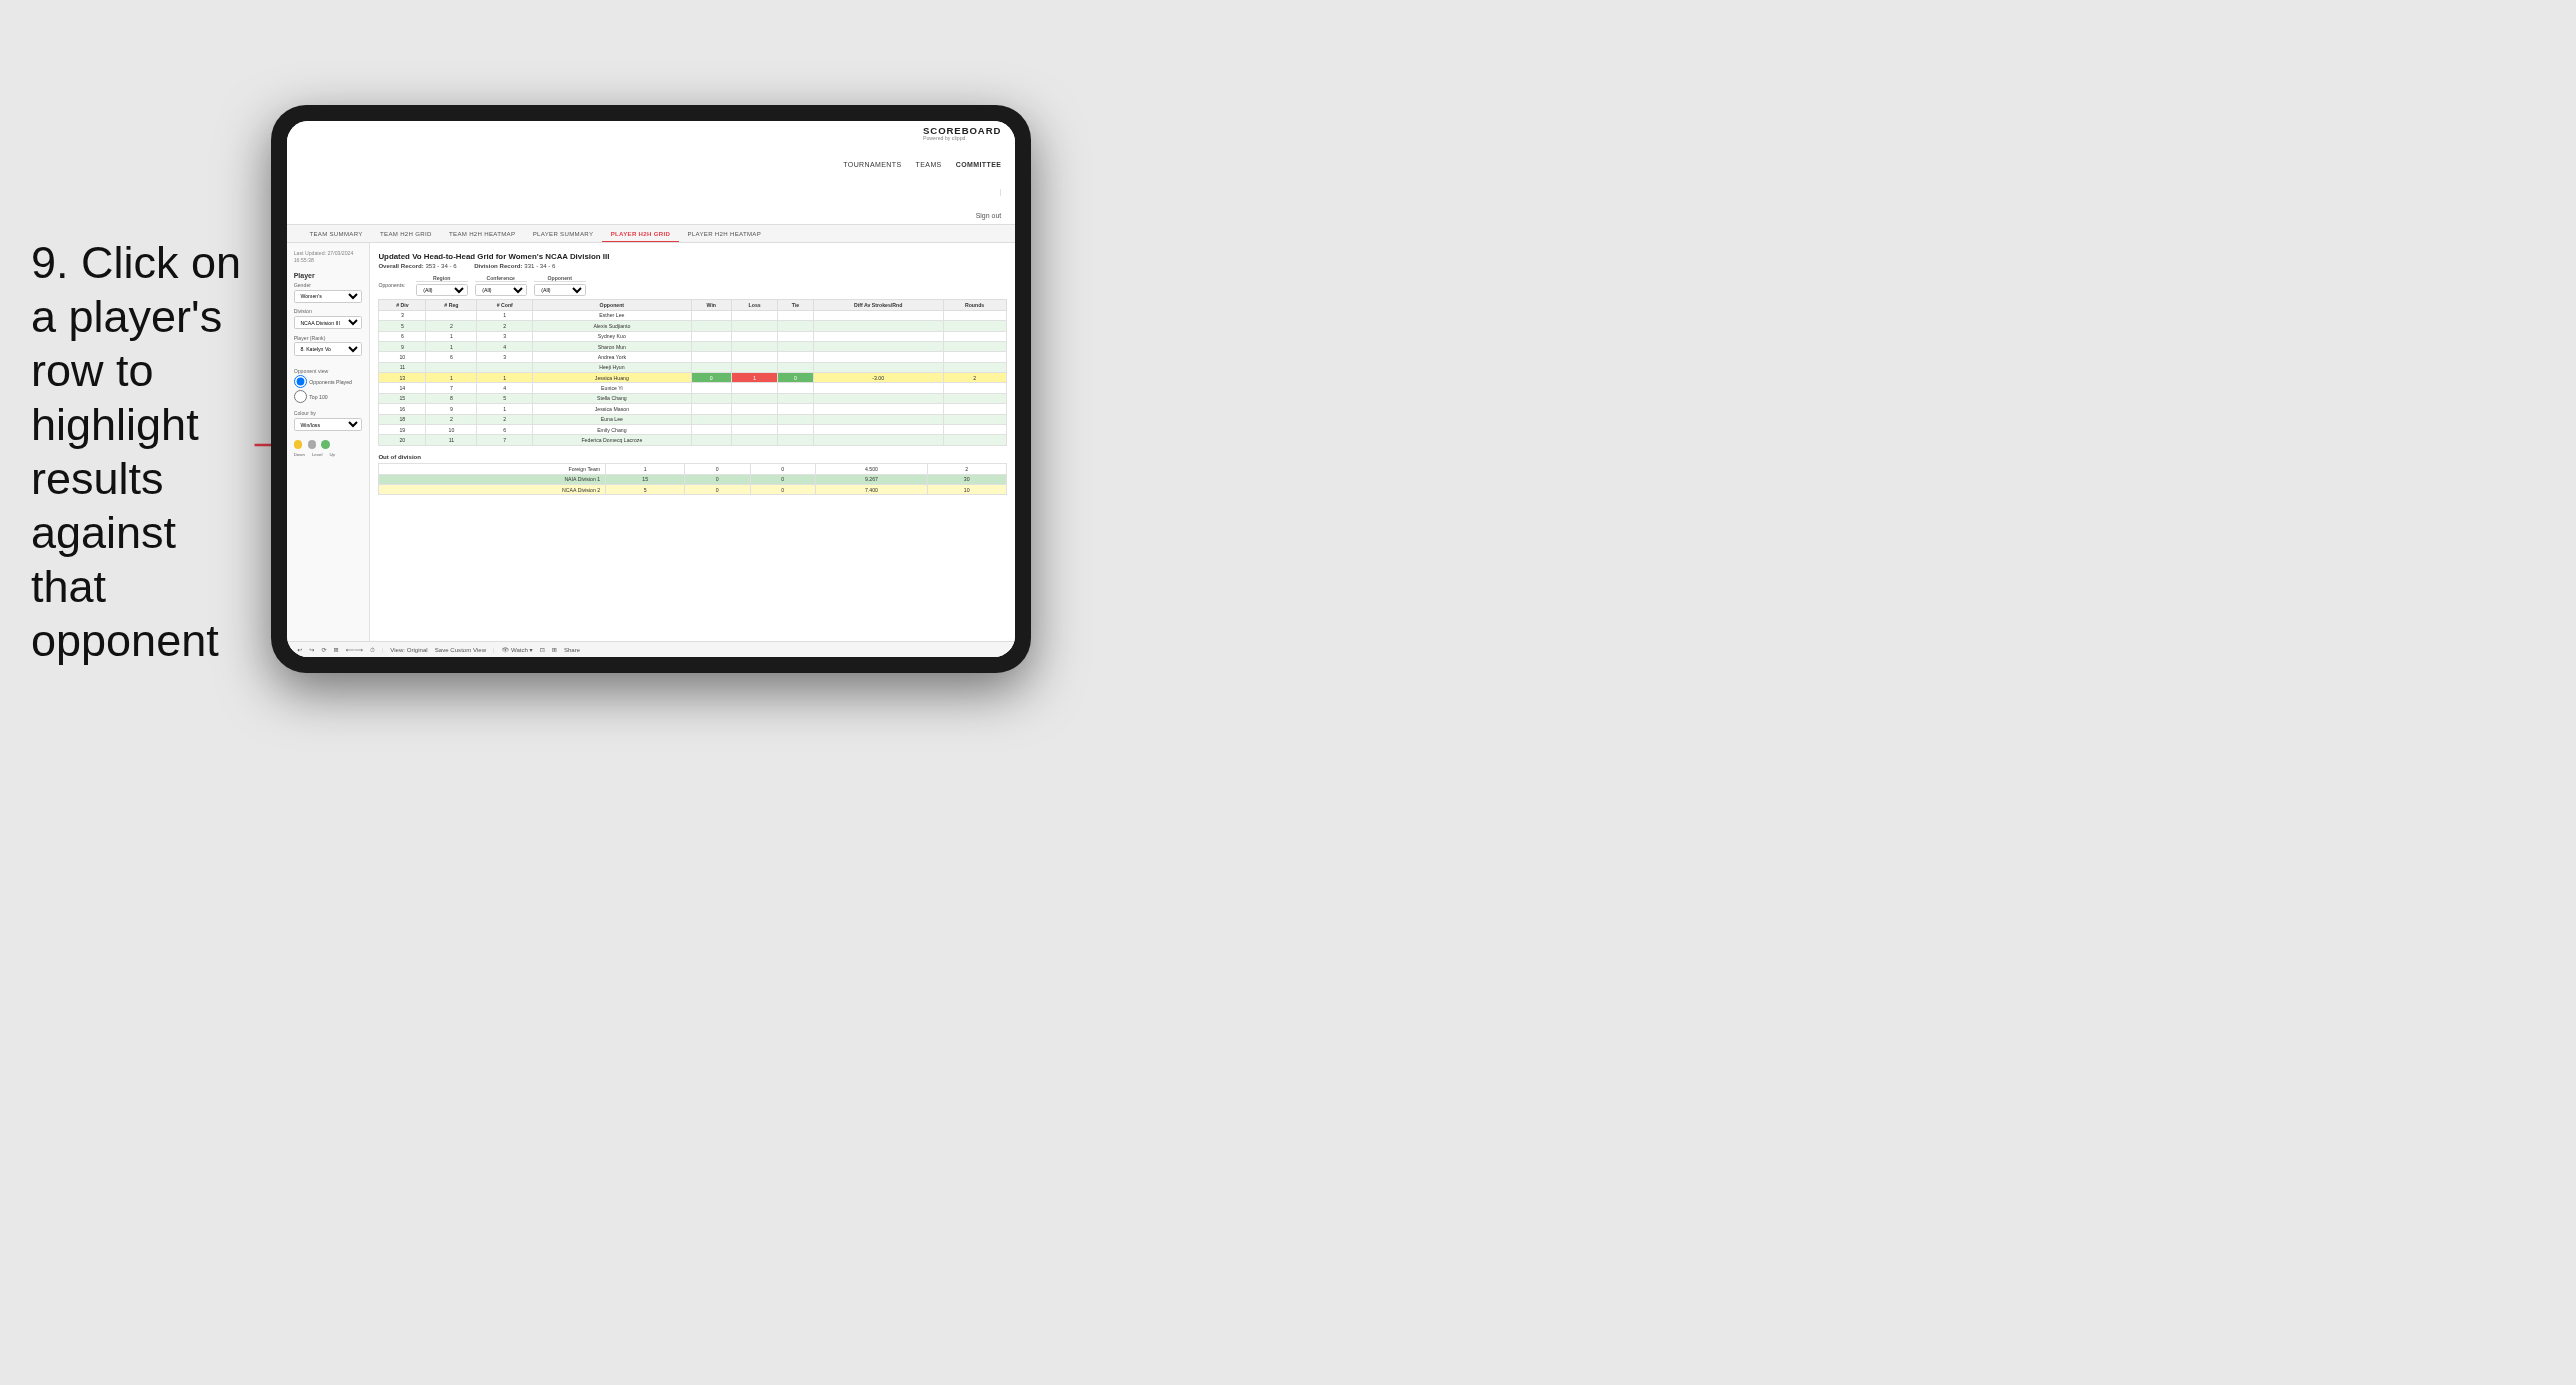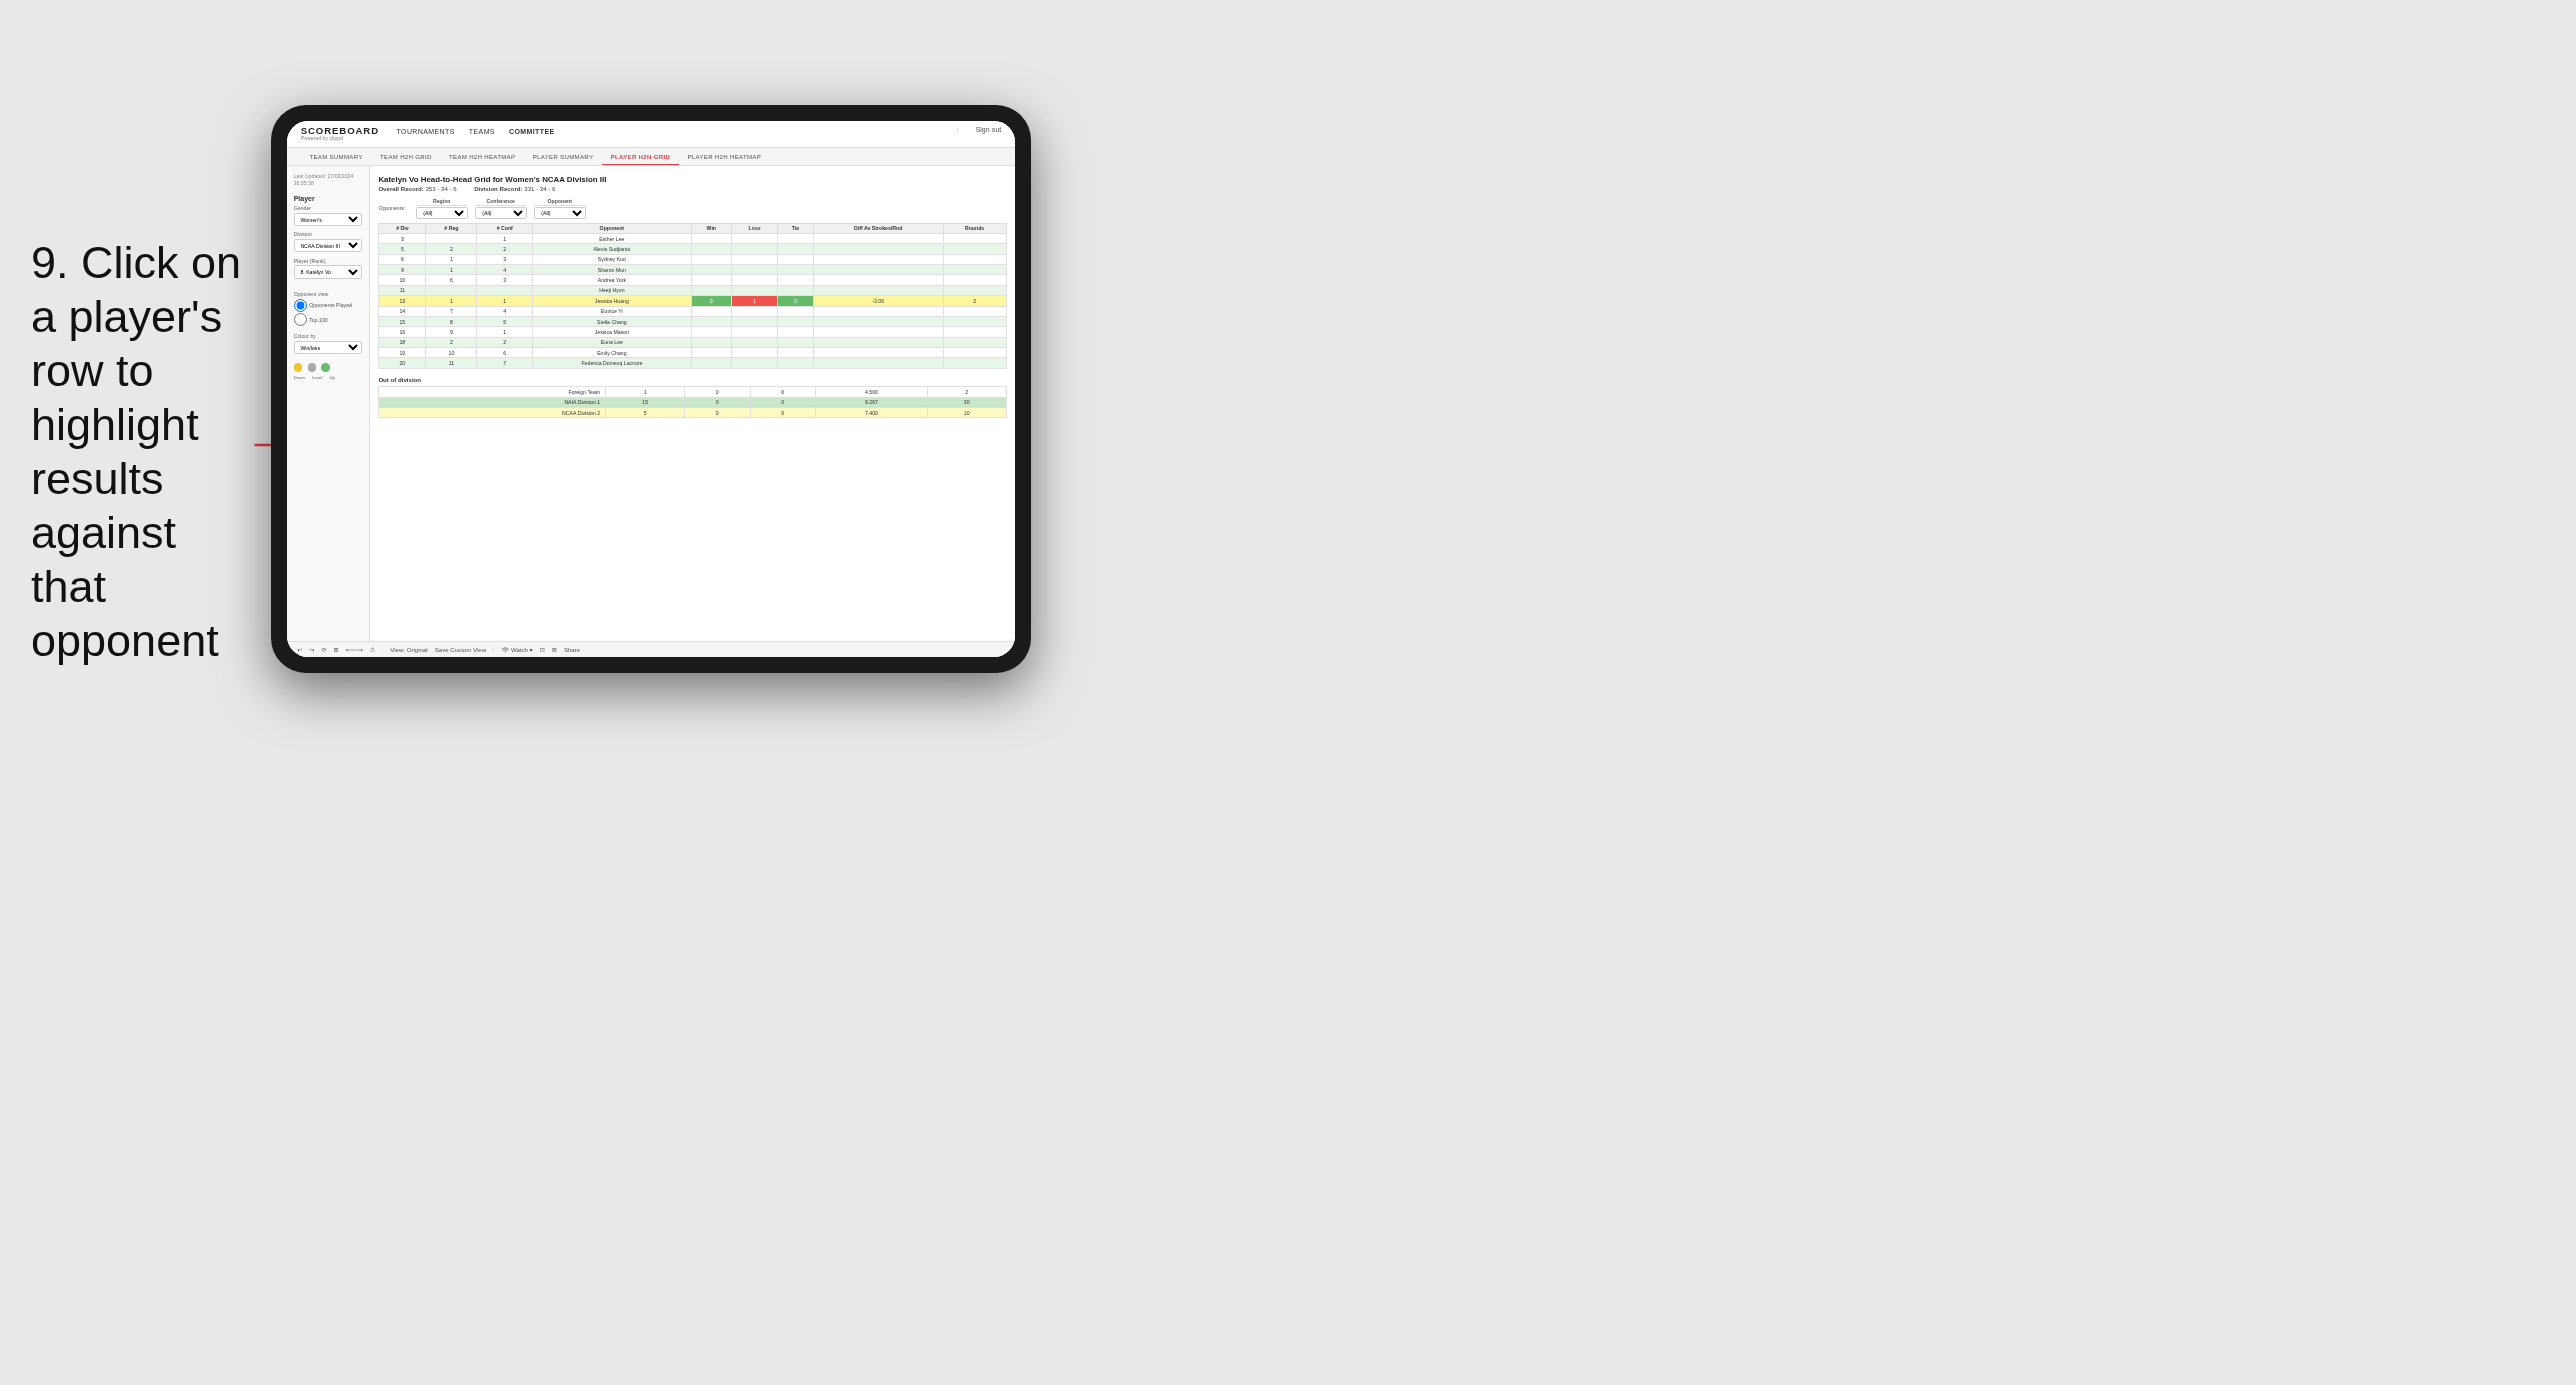--- a/index.html
+++ b/index.html
@@ -34,22 +34,23 @@
       display: flex;
       flex-direction: column;
     }
 
     
     .top-nav {
       background: #fff;
       border-bottom: 0.9px solid #ddd;
       padding: 5.2px 14px;
       display: flex;
-      align-items: flex-start;
+      align-items: flex-end;
       gap: 17.5px;
+      flex-direction: column;
     }
 
     .logo {
       display: flex;
       flex-direction: column;
       line-height: 1.1;
     }
 
     .logo-title {
       font-size: 9.6px;
@@ -473,21 +474,21 @@
           </div>
           <div class="colour-labels">
             <span>Down</span>
             <span style="margin-left:3.5px;">Level</span>
             <span style="margin-left:3.5px;">Up</span>
           </div>
         </div>
       </div>
 
       <div class="main-content">
-        <div class="grid-title">Katelyn Vo Head-to-Head Grid for Women's NCAA Division III</div>
+        <div class="grid-title">Updated Vo Head-to-Head Grid for Women's NCAA Division III</div>
 
         <div class="records-row">
           <span>
             <span class="record-label">Overall Record:</span>
             <span>353 - 34 - 6</span>
           </span>
           <span>
             <span class="record-label">Division Record:</span>
             <span>331 - 34 - 6</span>
           </span>

